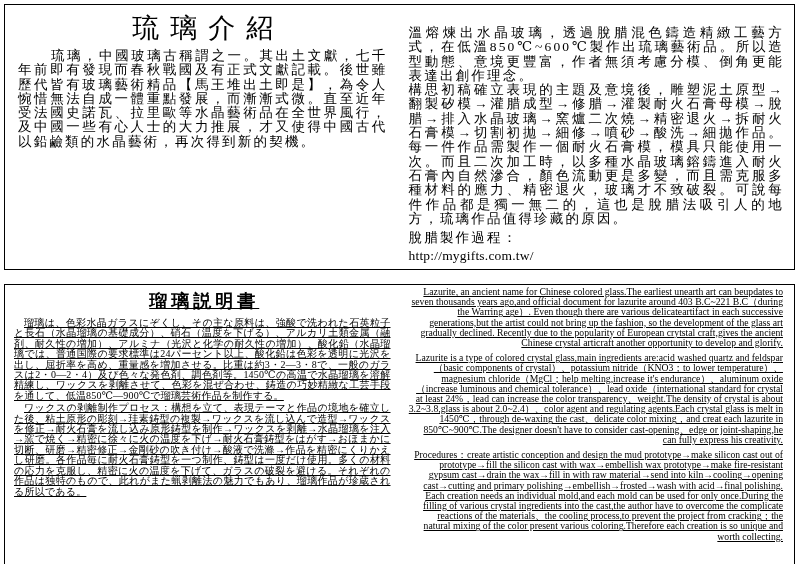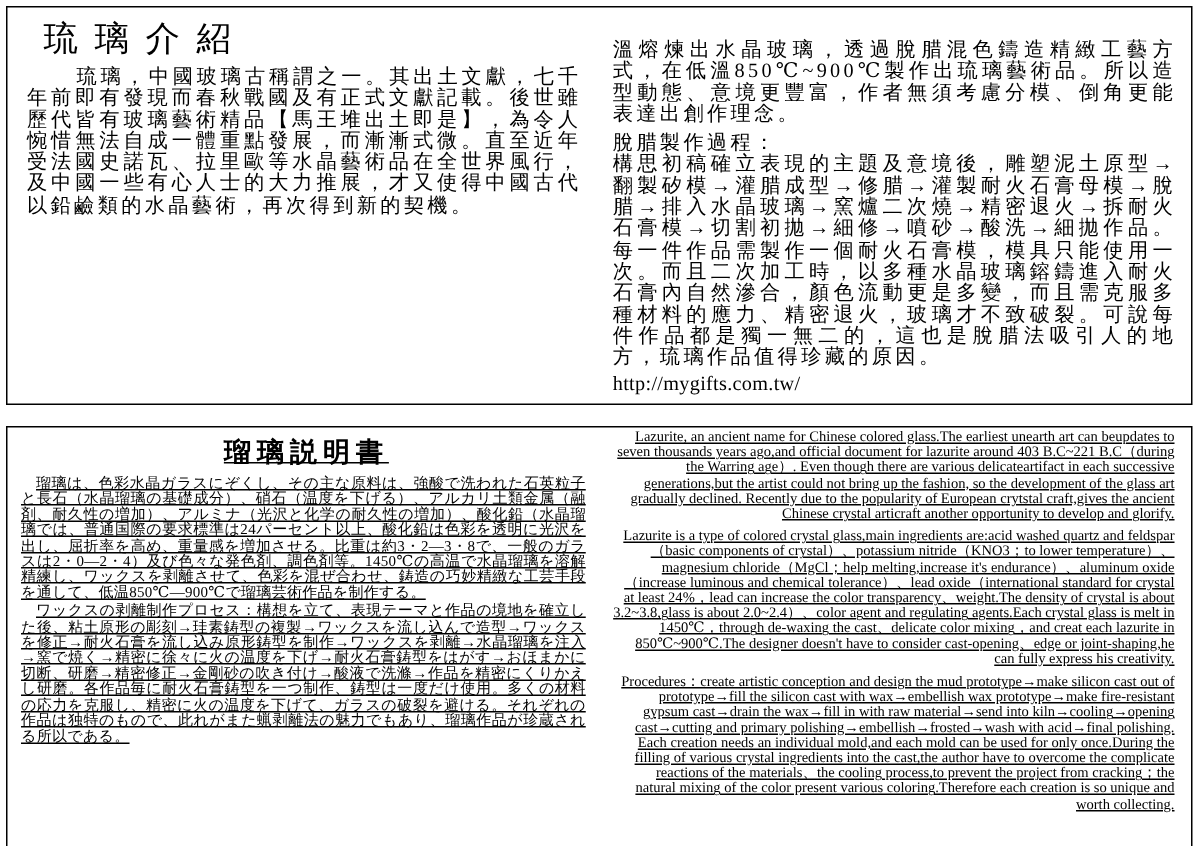--- a/index.html
+++ b/index.html
@@ -15,22 +15,22 @@
     box-sizing: border-box; display: flex; overflow: hidden;
   }
   .box-top    { top: 4px;   height: 266px; }
   .box-bottom { top: 284px; height: 331px; text-decoration: underline; }
   .col { width: 50%; box-sizing: border-box; overflow: hidden; }
 
   
   .col-tl { padding: 4px 12px 0 13px; }
   .col-tr { padding: 21px 10px 0 9px; position: relative; }
   .zh-title {
-    margin: 1px 0 3px; font-weight: 500;
-    font-size: 23px; letter-spacing: 11px; text-indent: 11px;
+    margin: 1px 0 3px; text-align: center; font-weight: 500;
+    font-size: 27px; letter-spacing: 11px; text-indent: 11px;
   }
   .zh {
     margin: 0; font-size: 13.5px; line-height: 14.3px;
     letter-spacing: 2.2px; text-align: justify; text-justify: inter-character;
   }
   .zh-indent { text-indent: 33px; }
   .zh-label { margin-top: 5px; }
   .url-line {
     text-align: left; font-size: 13.5px; letter-spacing: 0.2px;
     margin: 3px 2px 0 0; font-family: "Liberation Serif", serif;
@@ -59,23 +59,23 @@
 </style>
 </head>
 <body>
 
 <div class="box box-top">
   <div class="col col-tl">
     <h1 class="zh-title">琉璃介紹</h1>
     <p class="zh zh-indent">琉璃，中國玻璃古稱謂之一。其出土文獻，七千年前即有發現而春秋戰國及有正式文獻記載。後世雖歷代皆有玻璃藝術精品【馬王堆出土即是】，為令人惋惜無法自成一體重點發展，而漸漸式微。直至近年受法國史諾瓦、拉里歐等水晶藝術品在全世界風行，及中國一些有心人士的大力推展，才又使得中國古代以鉛鹼類的水晶藝術，再次得到新的契機。</p>
   </div>
   <div class="col col-tr">
-    <p class="zh">溫熔煉出水晶玻璃，透過脫腊混色鑄造精緻工藝方式，在低溫850℃~900℃製作出琉璃藝術品。所以造型動態、意境更豐富，作者無須考慮分模、倒角更能表達出創作理念。</p>
+    <p class="zh">溫熔煉出水晶玻璃，透過脫腊混色鑄造精緻工藝方式，在低溫850℃~600℃製作出琉璃藝術品。所以造型動態、意境更豐富，作者無須考慮分模、倒角更能表達出創作理念。</p>
+    <p class="zh">構思初稿確立表現的主題及意境後，雕塑泥土原型→翻製矽模→灌腊成型→修腊→灌製耐火石膏母模→脫腊→排入水晶玻璃→窯爐二次燒→精密退火→拆耐火石膏模→切割初拋→細修→噴砂→酸洗→細拋作品。每一件作品需製作一個耐火石膏模，模具只能使用一次。而且二次加工時，以多種水晶玻璃鎔鑄進入耐火石膏內自然滲合，顏色流動更是多變，而且需克服多種材料的應力、精密退火，玻璃才不致破裂。可說每件作品都是獨一無二的，這也是脫腊法吸引人的地方，琉璃作品值得珍藏的原因。</p>
     <p class="zh zh-label">脫腊製作過程：</p>
-    <p class="zh">構思初稿確立表現的主題及意境後，雕塑泥土原型→翻製矽模→灌腊成型→修腊→灌製耐火石膏母模→脫腊→排入水晶玻璃→窯爐二次燒→精密退火→拆耐火石膏模→切割初拋→細修→噴砂→酸洗→細拋作品。每一件作品需製作一個耐火石膏模，模具只能使用一次。而且二次加工時，以多種水晶玻璃鎔鑄進入耐火石膏內自然滲合，顏色流動更是多變，而且需克服多種材料的應力、精密退火，玻璃才不致破裂。可說每件作品都是獨一無二的，這也是脫腊法吸引人的地方，琉璃作品值得珍藏的原因。</p>
     <p class="url-line">http://mygifts.com.tw/</p>
   </div>
 </div>
 
 <div class="box box-bottom">
   <div class="col col-bl">
     <h2 class="ja-title">瑠璃説明書</h2>
     <p class="ja">瑠璃は、色彩水晶ガラスにぞくし、その主な原料は、強酸で洗われた石英粒子と長石（水晶瑠璃の基礎成分）、硝石（温度を下げる）、アルカリ土類金属（融剤、耐久性の増加）、アルミナ（光沢と化学の耐久性の増加）、酸化鉛（水晶瑠璃では、普通国際の要求標準は24パーセント以上、酸化鉛は色彩を透明に光沢を出し、屈折率を高め、重量感を増加させる。比重は約3・2—3・8で、一般のガラスは2・0—2・4）及び色々な発色剤、調色剤等。1450℃の高温で水晶瑠璃を溶解精練し、ワックスを剥離させて、色彩を混ぜ合わせ、鋳造の巧妙精緻な工芸手段を通して、低温850℃—900℃で瑠璃芸術作品を制作する。</p>
     <p class="ja">ワックスの剥離制作プロセス：構想を立て、表現テーマと作品の境地を確立した後、粘土原形の彫刻→珪素鋳型の複製→ワックスを流し込んで造型→ワックスを修正→耐火石膏を流し込み原形鋳型を制作→ワックスを剥離→水晶瑠璃を注入→窯で焼く→精密に徐々に火の温度を下げ→耐火石膏鋳型をはがす→おほまかに切断、研磨→精密修正→金剛砂の吹き付け→酸液で洗滌→作品を精密にくりかえし研磨。各作品毎に耐火石膏鋳型を一つ制作、鋳型は一度だけ使用。多くの材料の応力を克服し、精密に火の温度を下げて、ガラスの破裂を避ける。それぞれの作品は独特のもので、此れがまた蝋剥離法の魅力でもあり、瑠璃作品が珍蔵される所以である。</p>
   </div>

